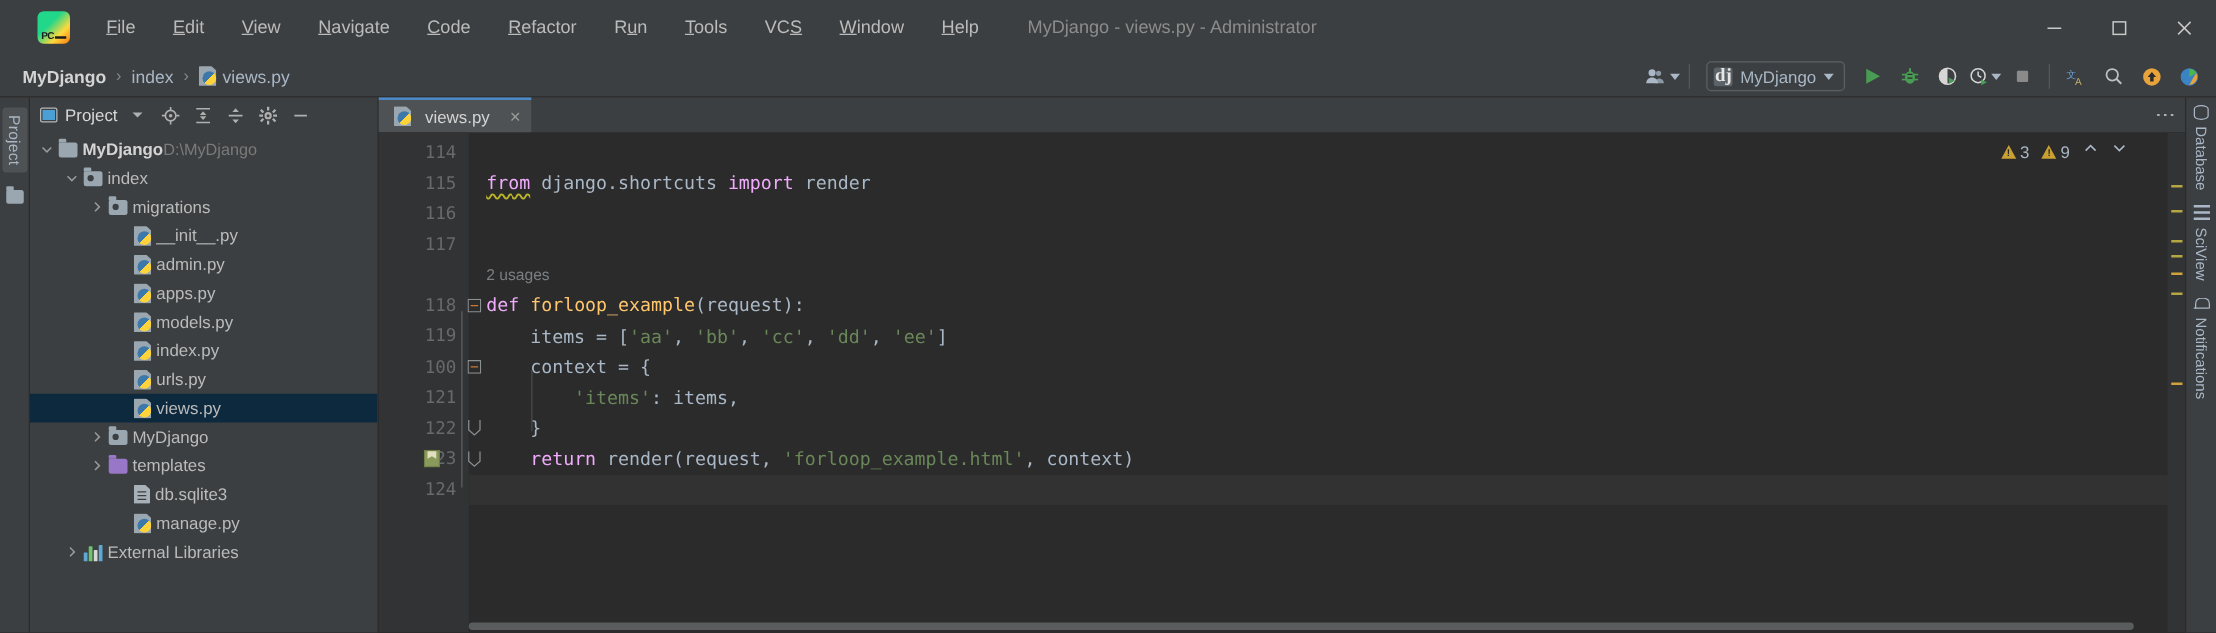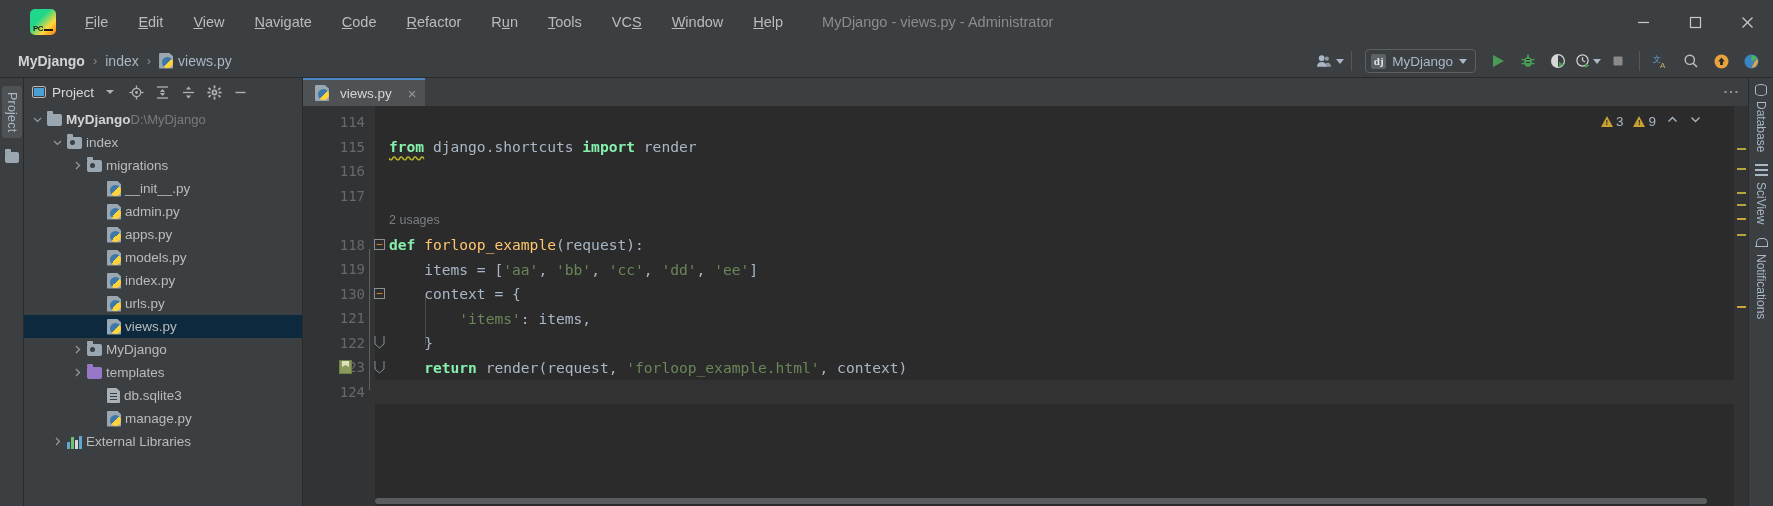--- a/index.html
+++ b/index.html
@@ -104,21 +104,21 @@
   }
   .runcfg {
     display: flex; align-items: center; gap: 6px;
     border: 1px solid #5e6060; border-radius: 4px;
     height: 24px; padding: 0 8px 0 5px;
     margin: 0 6px;
   }
   .dj-ico {
     width: 15px; height: 15px; border-radius: 2px;
     background: #5b6268; color: #e6e6e6;
-    font-size: 11px; font-weight: bold;
+    font-size: 15px; font-weight: bold;
     display: flex; align-items: center; justify-content: center;
     font-family: "Liberation Serif", serif;
   }
   .runcfg-label { color: #a9b7c6; font-size: 13.5px; }
   .caret-dn {
     width: 0; height: 0;
     border-left: 4.5px solid transparent;
     border-right: 4.5px solid transparent;
     border-top: 5px solid #a9b7c6;
   }
@@ -305,21 +305,21 @@
     font-size: 14.6px;
     overflow: hidden;
   }
   .cline {
     height: 24.5px; display: flex; align-items: center;
     white-space: pre; padding-left: 14px;
     position: relative;
   }
   .cline.current { background: #323232; }
   .inlay { color: #7a7f82; font-size: 12.5px; font-family: "Liberation Sans", sans-serif; }
-  .kw { color: #86efac; font-weight: bold; }
+  .kw { color: #f0abfc; }
   .fn { color: #ffc66d; }
   .str { color: #6a8759; }
   .txt { color: #a9b7c6; }
   .under-sq {
     text-decoration-line: underline;
     text-decoration-style: wavy;
     text-decoration-color: #bbb529;
     text-underline-offset: 3px;
   }
   .indent-guide {
@@ -778,21 +778,21 @@
                 <svg width="11" height="11" viewBox="0 0 11 11">
                   <rect x="0.5" y="0.5" width="10" height="10" fill="none" stroke="#8a8f92" stroke-width="1"></rect>
                   <line x1="2.5" y1="5.5" x2="8.5" y2="5.5" stroke="#cc7832" stroke-width="1.1"></line>
                 </svg>
               </span>
             </div>
             <div class="gline">
               <span>119</span>
             </div>
             <div class="gline">
-              <span>130</span>
+              <span>100</span>
               <span class="foldmark">
                 <svg width="11" height="11" viewBox="0 0 11 11">
                   <rect x="0.5" y="0.5" width="10" height="10" fill="none" stroke="#8a8f92" stroke-width="1"></rect>
                   <line x1="2.5" y1="5.5" x2="8.5" y2="5.5" stroke="#cc7832" stroke-width="1.1"></line>
                 </svg>
               </span>
             </div>
             <div class="gline">
               <span>121</span>
             </div>

